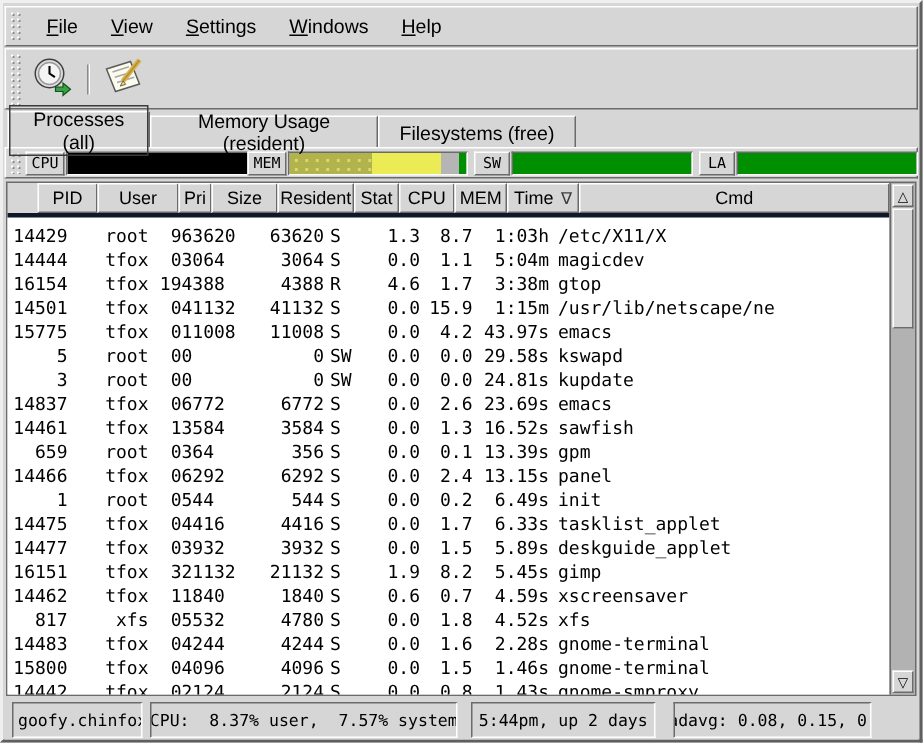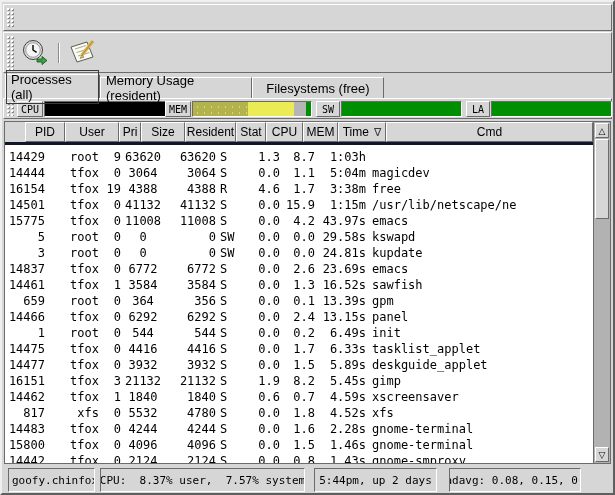--- a/index.html
+++ b/index.html
@@ -32,21 +32,21 @@
   .menu-item { padding:3px 11px; font-size:13px; color:#000; cursor:default; }
   .menu-item .mkey { text-decoration:underline; }
 
   
   #toolbar { position:absolute; left:1px; right:1px; top:30px; height:41px; background:#d6d6d6; }
   .toolbtn { position:absolute; top:6px; width:32px; height:29px; display:flex; align-items:center; justify-content:center; cursor:pointer; }
   #toolbar .sep { position:absolute; left:54px; top:10px; height:20px; width:2px;
                   border-left:1px solid #8a8a8a; border-right:1px solid #fff; }
 
   
-  #tabs { position:absolute; left:2px; top:72px; height:24px; right:18px; }
+  #tabs { position:absolute; left:2px; top:72px; height:24px; right:18px;text-align:center; }
   .tab { position:absolute; background:#d6d6d6; font-size:13px; display:flex; align-items:center; justify-content:center;
          border-top:1px solid #fff; border-left:1px solid #fff; border-right:1px solid #6b6b6b; cursor:pointer; }
   .tab.active { top:0; height:24px; z-index:3; }
   .tab.active .tlabel { border:1px solid #3b3b3b; padding:1px 4px; }
   .tab.inactive { top:3px; height:21px; z-index:1; }
   .tab.inactive .tlabel { padding:1px 5px; }
 
   
   #monitors { position:absolute; left:1px; right:1px; top:96px; height:21px; background:#d6d6d6; }
   .mon-label { position:absolute; top:2px; height:16px; background:#d6d6d6;
@@ -65,21 +65,21 @@
            overflow:hidden; white-space:nowrap; cursor:pointer; flex:0 0 auto; }
   .hcell .sort-glyph { margin-left:5px; color:#3c3c3c; font-size:11px; }
   #table-body { position:absolute; left:0; right:17px; top:20px; bottom:0; background:#ffffff;
                 border-top:3px solid #0f172a; overflow:hidden; padding-top:4px; }
   .prow { display:flex; height:16px; line-height:16px; font-family:"DejaVu Sans Mono", monospace;
           font-size:12px; color:#000; white-space:pre; cursor:default; }
   .pcell { flex:0 0 auto; overflow:hidden; }
   .c-pid      { width:40px;  text-align:right; }
   .c-user     { width:54px;  padding-left:5px; text-align:right; }
   .c-pri      { width:22px;  text-align:right; }
-  .c-size     { width:44px;  text-align:center; }
+  .c-size     { width:44px;  text-align:left; }
   .c-resident { width:51px;  text-align:right; }
   .c-stat     { width:30px;  padding-left:4px; text-align:left; }
   .c-cpu      { width:37px;  text-align:right; padding-right:3px; }
   .c-mem      { width:35px;  text-align:right; padding-right:3px; }
   .c-time     { width:48px;  text-align:right; }
   .c-cmd      { flex:1 1 auto; padding-left:6px; text-align:left; }
 
   
   #vscroll { position:absolute; top:0; bottom:0; right:0; width:17px; background:#b2b2b2;
              border-left:1px solid #6b6b6b; }
@@ -100,20 +100,27 @@
   #sp-uptime { left:311px; width:123px; }
   #sp-load   { left:446px; width:132px; }
 </style>
 </head>
 <body>
 
 <div id="window">
 
   <div id="menubar" class="raised">
     <div class="gripper"></div>
+    <div class="items">
+      <div class="menu-item"><span class="mkey">F</span><span>ile</span></div>
+      <div class="menu-item"><span class="mkey">V</span><span>iew</span></div>
+      <div class="menu-item"><span class="mkey">S</span><span>ettings</span></div>
+      <div class="menu-item"><span class="mkey">W</span><span>indows</span></div>
+      <div class="menu-item"><span class="mkey">H</span><span>elp</span></div>
+    </div>
   </div>
 
   <div id="toolbar" class="raised">
     <div class="gripper"></div>
     <div class="toolbtn" style="left:15px;">
       <span>
         <svg width="30" height="28" viewBox="0 0 30 28">
           <circle cx="13" cy="12" r="9.5" fill="#dcdcdc" stroke="#404040"></circle>
           <circle cx="13" cy="12" r="7.3" fill="#f4f4f4" stroke="#9a9a9a"></circle>
           <path d="M13 7 v5 l3.6 2.4" stroke="#000" stroke-width="1.4" fill="none"></path>
@@ -216,20 +223,21 @@
         <div class="prow">
           <span class="pcell c-pid">14429</span>
           <span class="pcell c-user">root</span>
           <span class="pcell c-pri">9</span>
           <span class="pcell c-size">63620</span>
           <span class="pcell c-resident">63620</span>
           <span class="pcell c-stat">S</span>
           <span class="pcell c-cpu">1.3</span>
           <span class="pcell c-mem">8.7</span>
           <span class="pcell c-time">1:03h</span>
+          <span class="pcell c-cmd">/etc/X11/X</span>
         </div>
 
         <div class="prow">
           <span class="pcell c-pid">14444</span>
           <span class="pcell c-user">tfox</span>
           <span class="pcell c-pri">0</span>
           <span class="pcell c-size">3064</span>
           <span class="pcell c-resident">3064</span>
           <span class="pcell c-stat">S</span>
           <span class="pcell c-cpu">0.0</span>
@@ -241,21 +249,21 @@
         <div class="prow">
           <span class="pcell c-pid">16154</span>
           <span class="pcell c-user">tfox</span>
           <span class="pcell c-pri">19</span>
           <span class="pcell c-size">4388</span>
           <span class="pcell c-resident">4388</span>
           <span class="pcell c-stat">R</span>
           <span class="pcell c-cpu">4.6</span>
           <span class="pcell c-mem">1.7</span>
           <span class="pcell c-time">3:38m</span>
-          <span class="pcell c-cmd">free</span>
+          <span class="pcell c-cmd">gtop</span>
         </div>
 
         <div class="prow">
           <span class="pcell c-pid">14501</span>
           <span class="pcell c-user">tfox</span>
           <span class="pcell c-pri">0</span>
           <span class="pcell c-size">41132</span>
           <span class="pcell c-resident">41132</span>
           <span class="pcell c-stat">S</span>
           <span class="pcell c-cpu">0.0</span>

